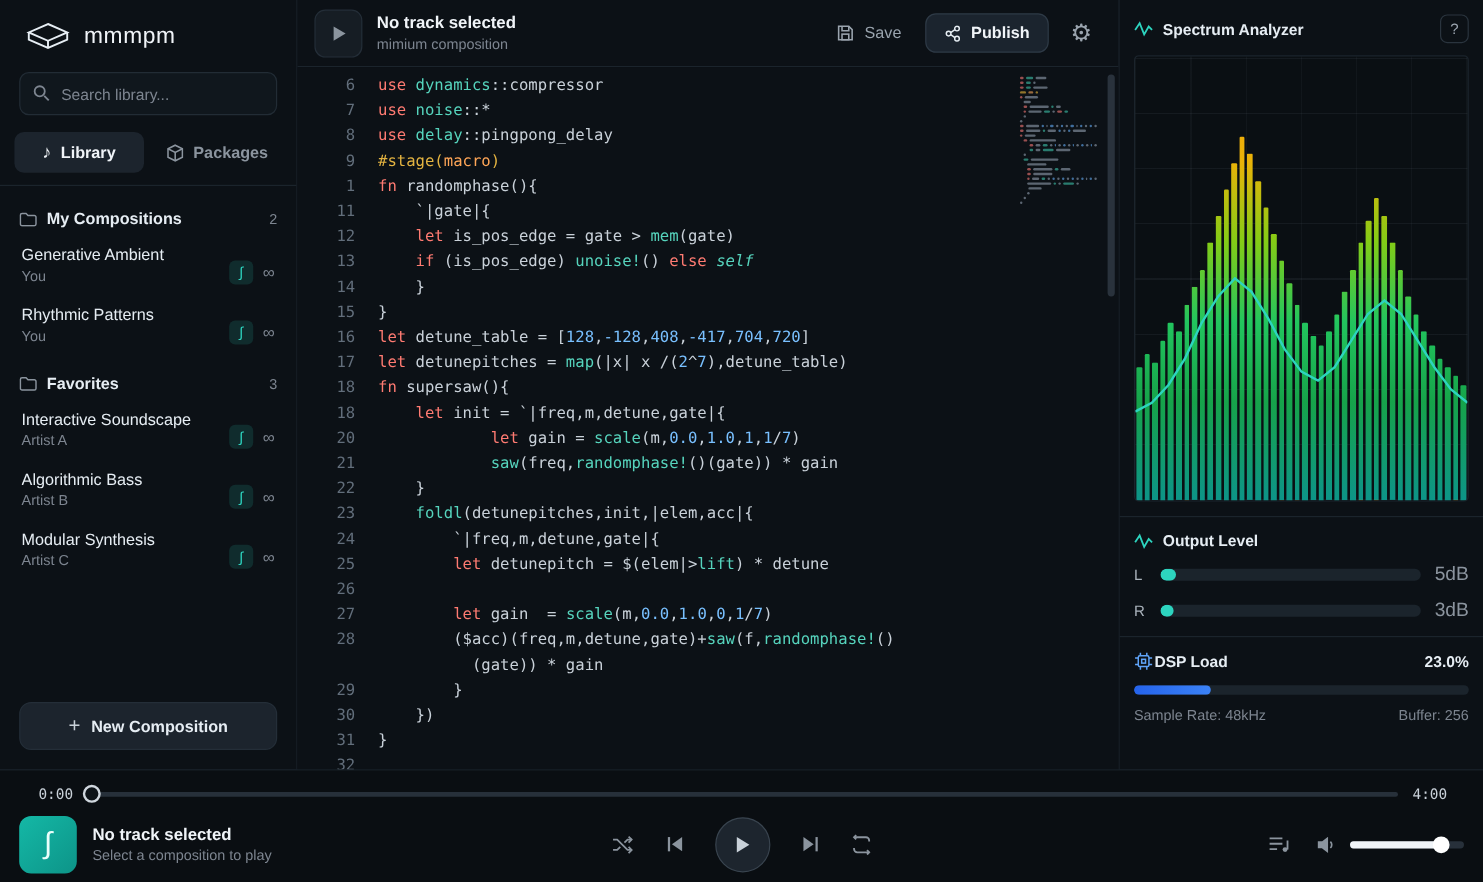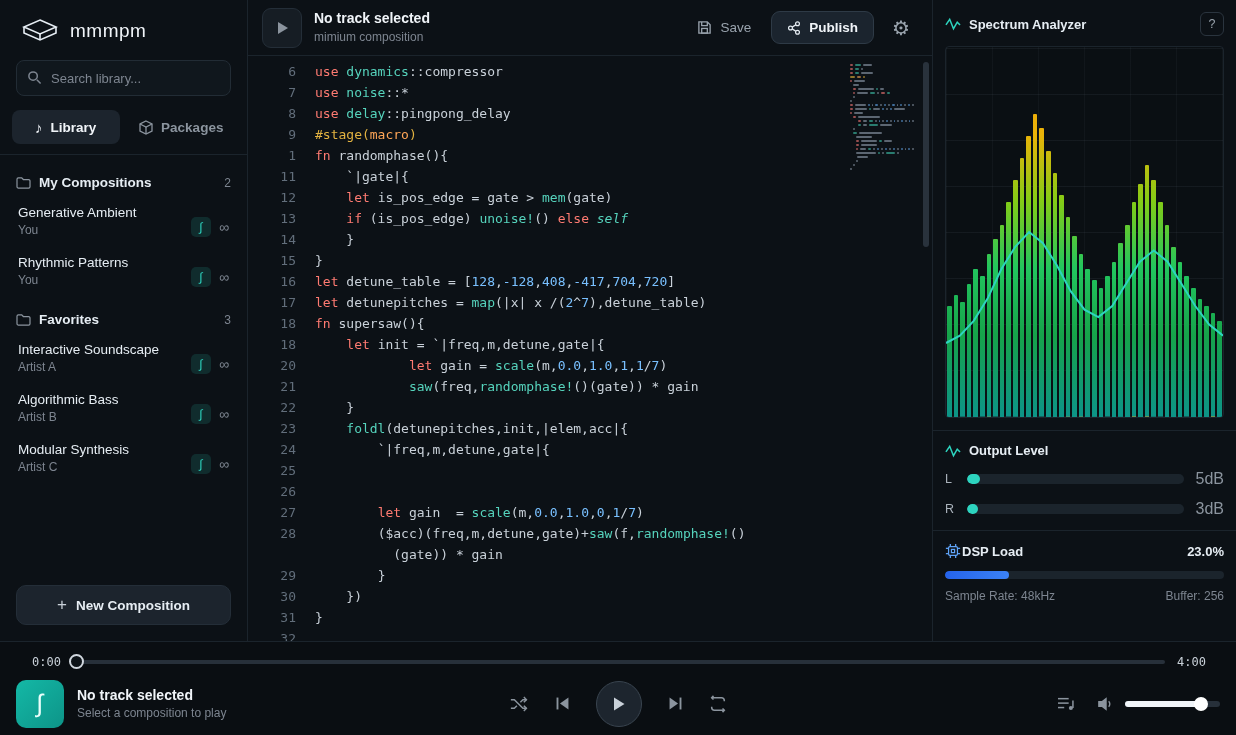--- a/index.html
+++ b/index.html
@@ -341,20 +341,21 @@
             <div class="cl">
               <span class="ln">23</span>
               <span class="code">    <span class="tok-fn">foldl</span><span class="tok-pl">(detunepitches,init,|elem,acc|{</span></span>
             </div>
             <div class="cl">
               <span class="ln">24</span>
               <span class="code">        <span class="tok-pl">`|freq,m,detune,gate|{</span></span>
             </div>
             <div class="cl">
               <span class="ln">25</span>
+              <span class="code">        <span class="tok-kw">let </span><span class="tok-pl">detunepitch = $(elem|&gt;</span><span class="tok-fn">lift</span><span class="tok-pl">) * detune</span></span>
             </div>
             <div class="cl">
               <span class="ln">26</span>
             </div>
             <div class="cl">
               <span class="ln">27</span>
               <span class="code">        <span class="tok-kw">let </span><span class="tok-pl">gain  = </span><span class="tok-fn">scale</span><span class="tok-pl">(m,</span><span class="tok-num">0.0</span><span class="tok-pl">,</span><span class="tok-num">1.0</span><span class="tok-pl">,</span><span class="tok-num">0</span><span class="tok-pl">,</span><span class="tok-num">1</span><span class="tok-pl">/</span><span class="tok-num">7</span><span class="tok-pl">)</span></span>
             </div>
             <div class="cl">
               <span class="ln">28</span>

